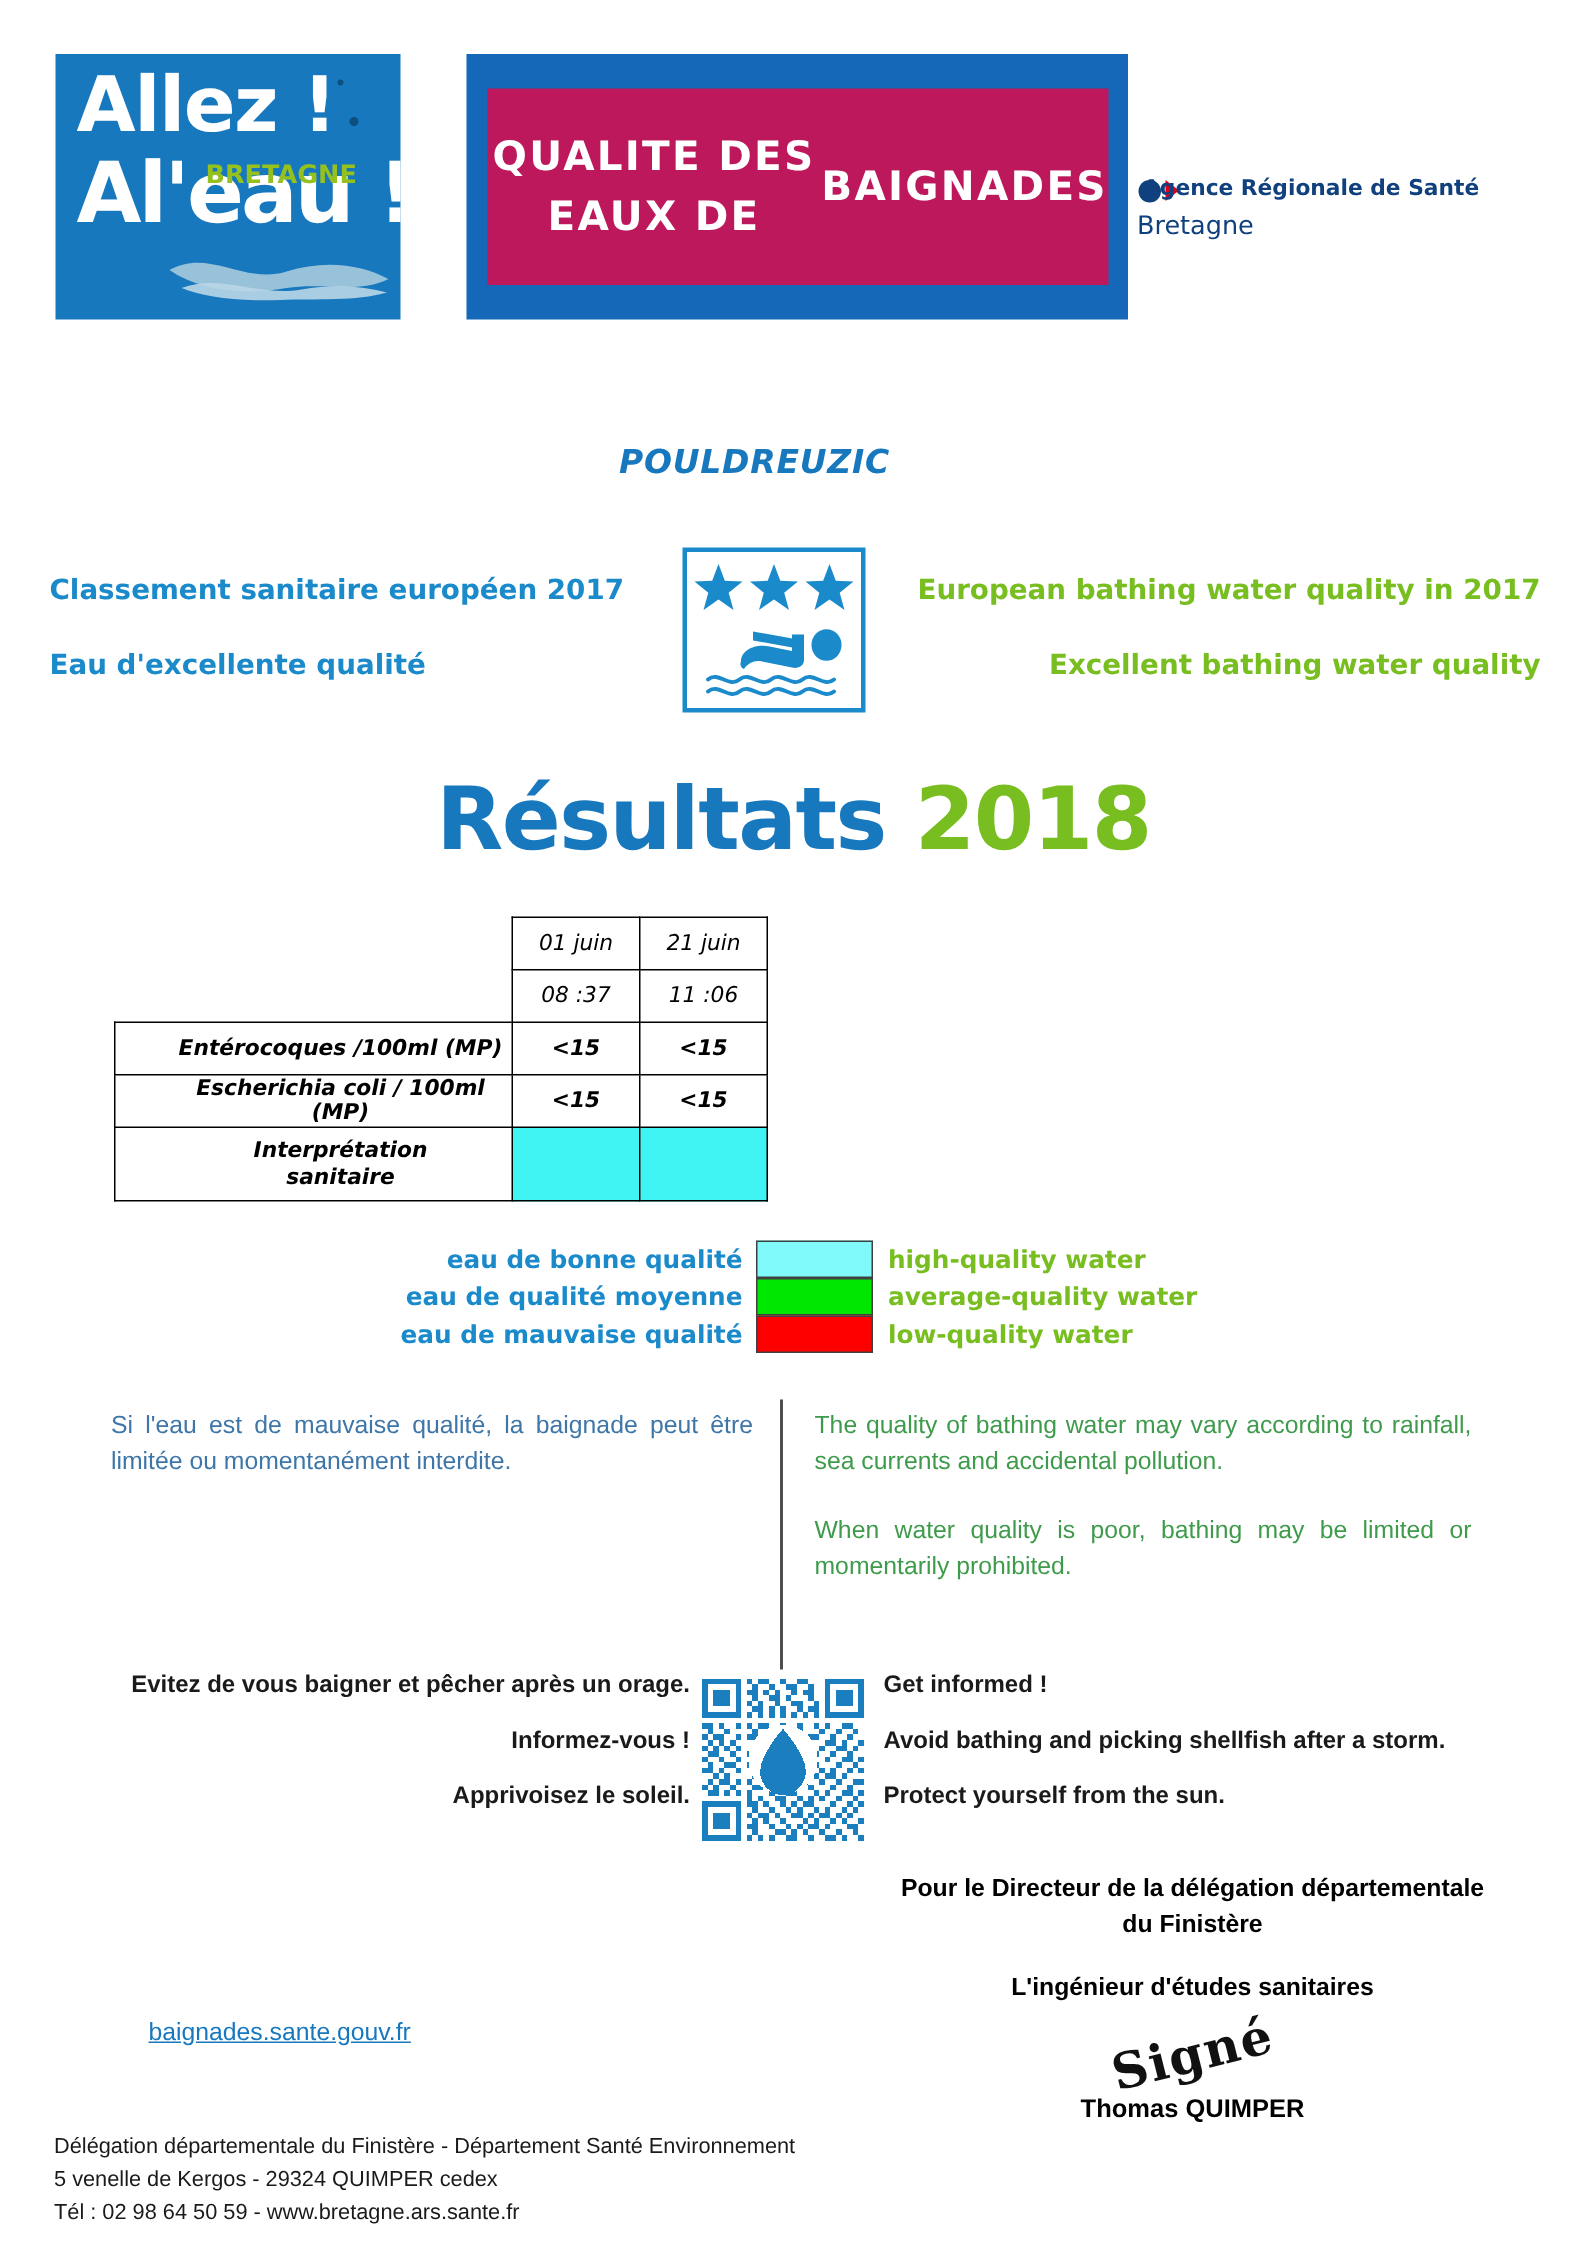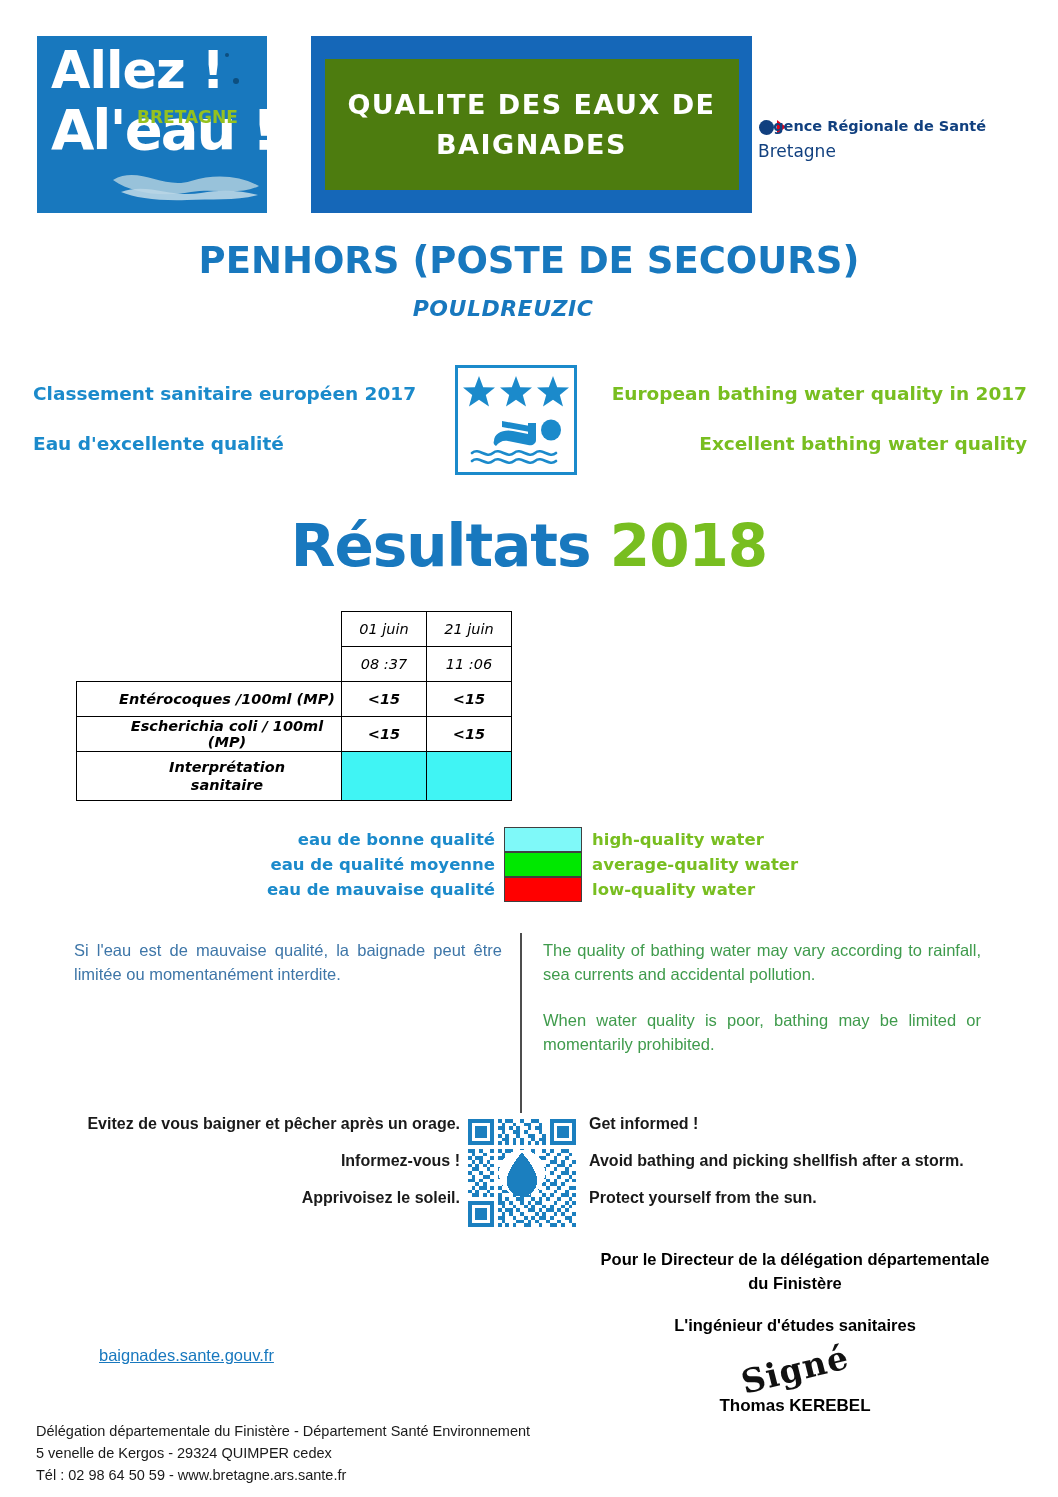--- a/index.html
+++ b/index.html
@@ -86,25 +86,25 @@
     left: 311px; top: 36px;
     width: 441px; height: 177px;
     background: #1567B8;
     display: flex;
     align-items: center;
     justify-content: center;
   }
   #banner .banner-inner {
     width: 414px;
     height: 131px;
-    background: #4d7c0f;
+    background: #be185d;
     display: flex;
-    flex-direction: column;
+    flex-direction: row;
     align-items: center;
-    justify-content: center;
+    justify-content: space-between;
   }
   #banner .banner-line {
     font-family: "DejaVu Sans", sans-serif;
     color: #ffffff;
     font-size: 27px;
     font-weight: bold;
     letter-spacing: 1.5px;
     line-height: 1.45;
     text-align: center;
   }
@@ -450,21 +450,20 @@
     </div>
 
     <div id="logo-ars">
       <div class="ars-bullet"></div>
       <div class="ars-chev"></div>
       <div class="ars-sub">Agence Régionale de Santé</div>
       <div class="ars-bret">Bretagne</div>
     </div>
   </div>
 
-  <div id="beach-title">PENHORS (POSTE DE SECOURS)</div>
   <div id="beach-city">POULDREUZIC</div>
 
   <div id="classification">
     <div class="cls-text cls-fr" id="cls-fr1">Classement sanitaire européen 2017</div>
     <div class="cls-text cls-fr" id="cls-fr2">Eau d'excellente qualité</div>
     <div class="cls-text cls-en" id="cls-en1">European bathing water quality in 2017</div>
     <div class="cls-text cls-en" id="cls-en2">Excellent bathing water quality</div>
 
     <div id="quality-badge">
       <svg viewBox="0 0 116 104" width="116" height="104">
@@ -806,21 +805,21 @@
   </div>
 
   <div id="signature">
     <div class="sig-line">Pour le Directeur de la délégation départementale</div>
     <div class="sig-line">du Finistère</div>
     <div class="sig-spacer"></div>
     <div class="sig-line">L'ingénieur d'études sanitaires</div>
     <div id="sig-scribble">
       <span class="sig-word">Signé</span>
     </div>
-    <div class="sig-name">Thomas KEREBEL</div>
+    <div class="sig-name">Thomas QUIMPER</div>
   </div>
 
   <a id="site-link" href="#">baignades.sante.gouv.fr</a>
 
   <div id="footer">
     <div>Délégation départementale du Finistère - Département Santé Environnement</div>
     <div>5 venelle de Kergos -  29324 QUIMPER cedex</div>
     <div>Tél : 02 98 64 50 59 - www.bretagne.ars.sante.fr</div>
   </div>
 

